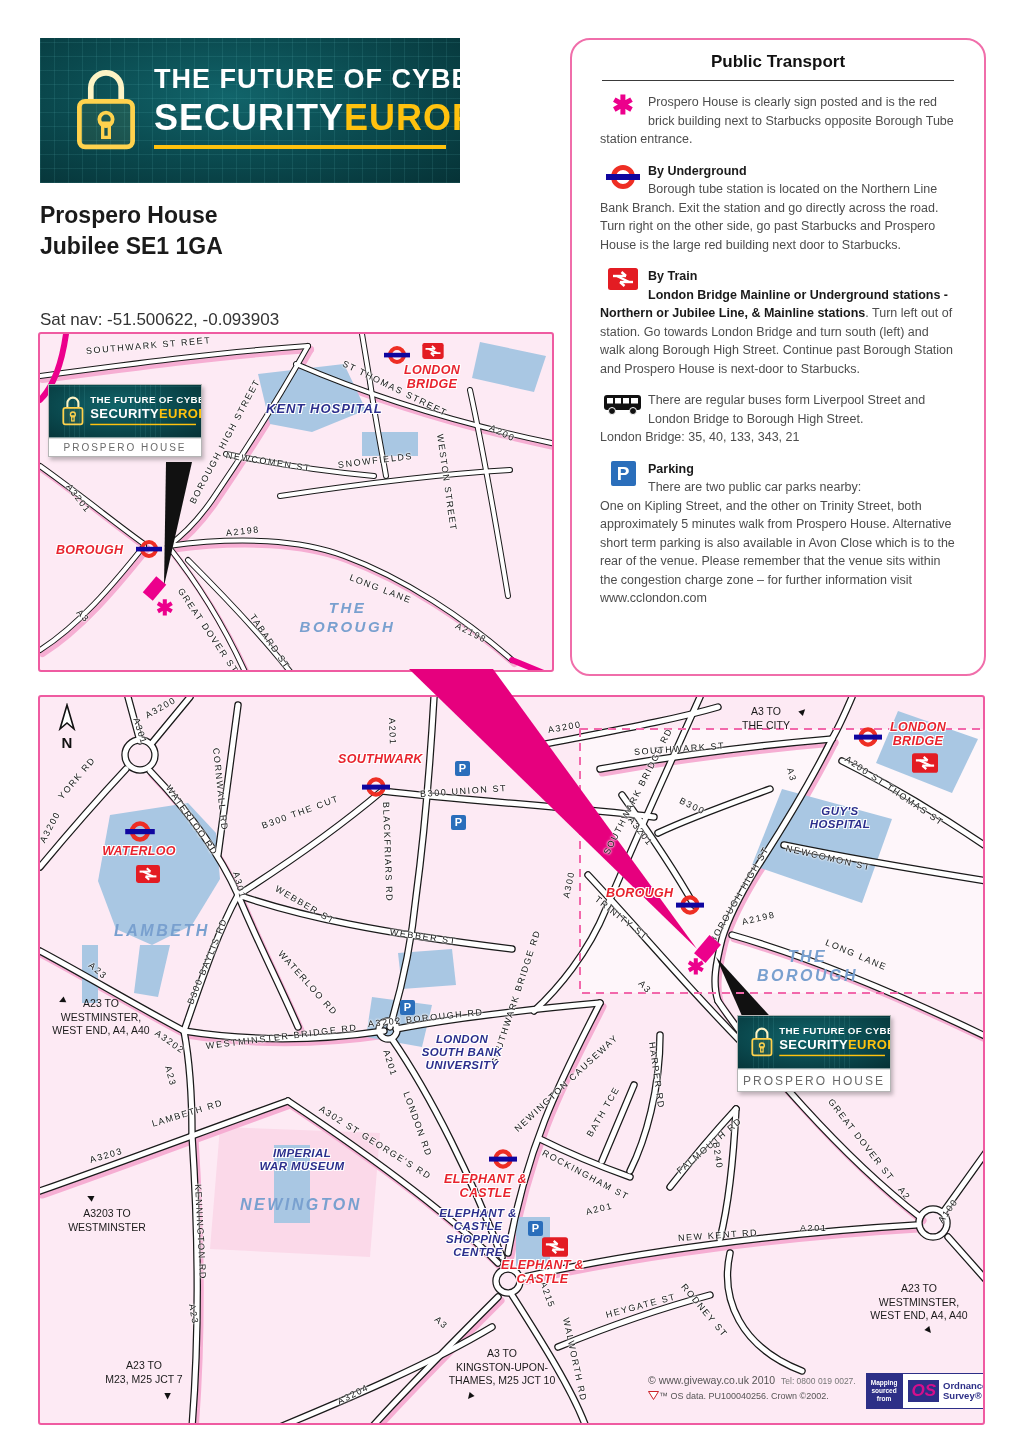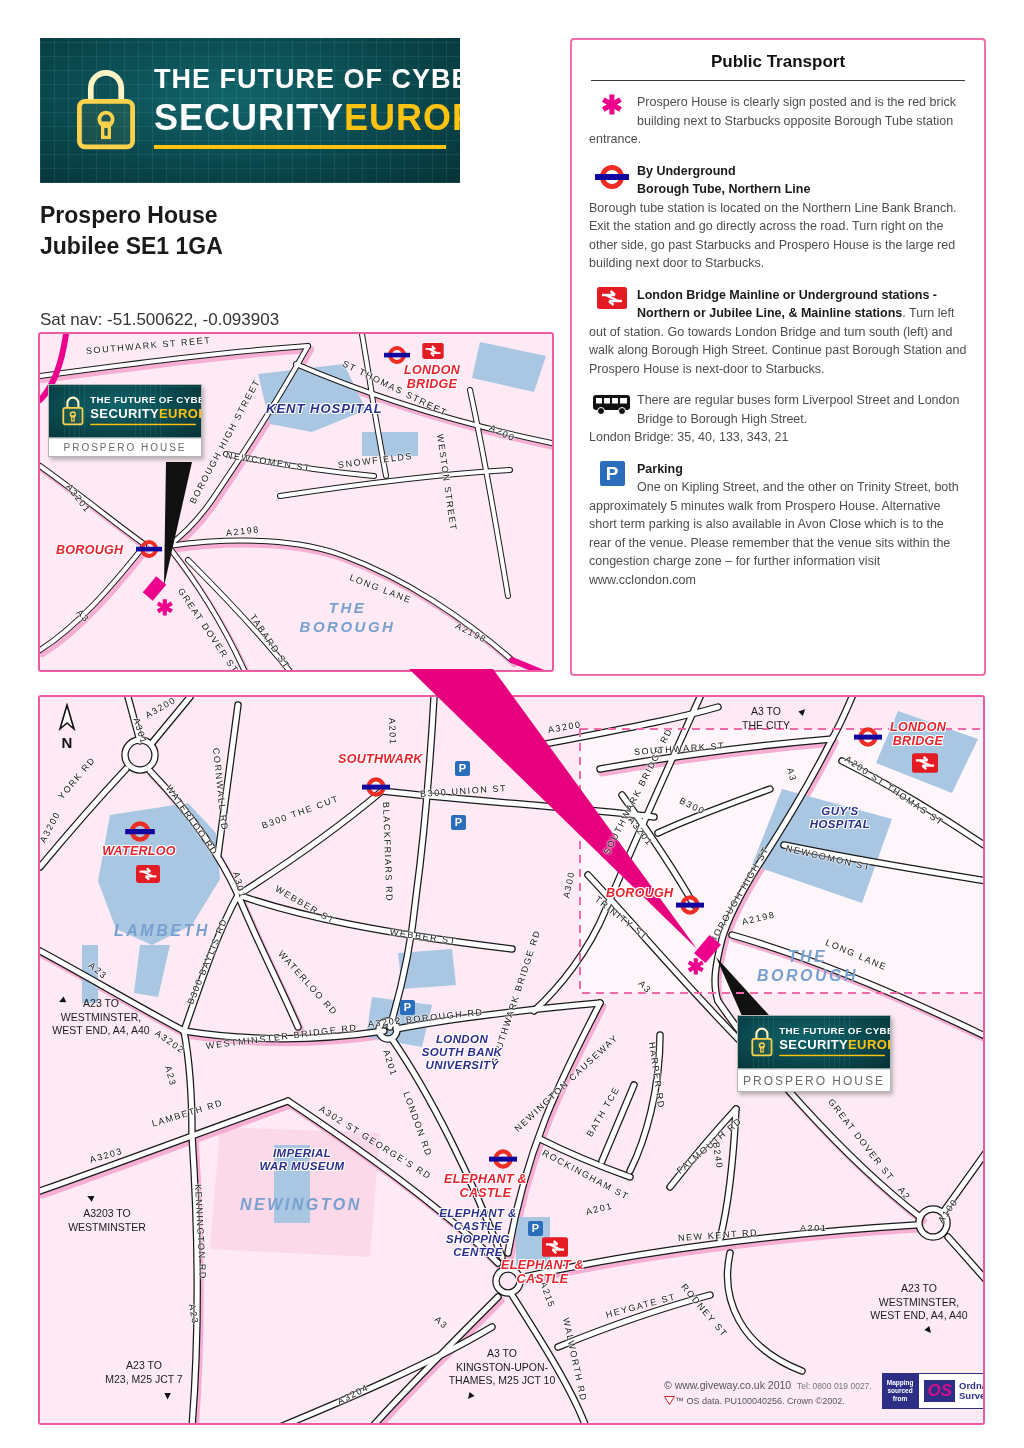--- a/index.html
+++ b/index.html
@@ -21,21 +21,21 @@
   .mini-wrap{position:absolute;z-index:12;background:#fff;border:1px solid #b5b5b5;box-shadow:2px 3px 4px rgba(0,0,0,.25);}
   .mini-clip{width:152px;height:53px;overflow:hidden;}
   .mini-clip .logo-face{transform:scale(0.362);transform-origin:0 0;}
   .card-bar{background:#fff;text-align:center;color:#6a6a6a;letter-spacing:2px;font-size:12px;padding:4px 0 3px 0;border-top:1px solid #ddd;}
 
   
   .addr{position:absolute;left:40px;top:200px;font-size:23px;font-weight:bold;color:#1a1a1a;line-height:31px;}
   .satnav{position:absolute;left:40px;top:310px;font-size:17px;color:#333;}
 
   
-  #panel{position:absolute;left:570px;top:38px;width:416px;height:638px;border:2px solid #f06eaa;border-radius:4px;background:#fff;box-sizing:border-box;padding:10px 17px;overflow:hidden;}
+  #panel{position:absolute;left:570px;top:38px;width:416px;height:638px;border:2px solid #f06eaa;border-radius:20px;background:#fff;box-sizing:border-box;padding:10px 28px;overflow:hidden;}
   .p-title{text-align:center;font-size:17px;font-weight:bold;color:#111;margin:2px 0 8px 0;}
   .p-rule{border:none;border-top:1.5px solid #3a3a3a;margin:0 2px 12px 2px;}
   .sec{overflow:hidden;margin-bottom:13px;font-size:12.5px;color:#4d4d4d;line-height:18.5px;}
   .sec .ic{float:left;width:42px;margin:1px 4px 2px 2px;text-align:center;}
   .sec .h{font-weight:bold;color:#1a1a1a;}
   .ast{color:#ec008c;font-weight:bold;}
   .ast.lg{font-size:26px;line-height:22px;}
   .pico{display:inline-block;background:#2a6ebb;color:#fff;font-weight:bold;text-align:center;border-radius:2px;}
   .pico.lg{width:25px;height:25px;font-size:19px;line-height:25px;}
   .pico.sm{position:absolute;width:15px;height:15px;font-size:11px;line-height:15px;z-index:10;}
@@ -54,21 +54,21 @@
   .dir{font-size:10.5px;color:#1a1a1a;white-space:pre-line;text-align:center;line-height:13.5px;z-index:10;position:absolute;}
   .arrow{position:absolute;z-index:10;font-size:11px;color:#111;}
   .roundel,.railic{position:absolute;z-index:10;}
   .diamond{position:absolute;z-index:11;background:#ec008c;}
   .astmark{position:absolute;z-index:11;color:#ec008c;font-weight:bold;font-size:21px;}
   #beam{position:absolute;left:0;top:0;z-index:5;pointer-events:none;}
   .north{position:absolute;left:16px;top:6px;z-index:10;text-align:center;}
   .north .n{font-weight:bold;font-size:15px;color:#111;line-height:12px;}
 
   
-  #attr{position:absolute;left:624px;top:676px;width:332px;z-index:10;display:flex;align-items:flex-end;gap:10px;}
+  #attr{position:absolute;left:608px;top:676px;width:332px;z-index:10;display:flex;align-items:flex-start;gap:10px;}
   .attr-text{font-size:10.5px;color:#555;line-height:15px;white-space:nowrap;}
   .attr-text .tel{font-size:8.5px;color:#777;}
   .attr-text .l2{font-size:9px;}
   .osbox{display:flex;height:36px;}
   .os-navy{background:#2d2f87;color:#fff;font-size:6.5px;font-weight:bold;line-height:8px;display:flex;align-items:center;text-align:center;padding:0 5px;white-space:pre-line;}
   .os-white{background:#fff;border:1px solid #2d2f87;display:flex;align-items:center;padding:0 5px;gap:4px;}
   .os-os{color:#d40f8c;font-weight:bold;font-style:italic;font-size:17px;background:#2d2f87;padding:1px 3px;}
   .os-name{color:#2d2f87;font-weight:bold;font-size:9.5px;line-height:10px;white-space:pre-line;}
 </style>
 </head>
@@ -106,56 +106,57 @@
       <span>Prospero House is clearly sign posted and is the red brick building next to Starbucks opposite Borough Tube station entrance.</span>
     </div>
     <div class="sec">
       <span class="ic">
         <svg width="34" height="28" viewBox="0 0 34 28">
           <circle cx="17" cy="14" r="9.5" fill="none" stroke="#ee2e24" stroke-width="5"></circle>
           <rect x="0" y="11" width="34" height="6" fill="#10069f"></rect>
         </svg>
       </span>
       <div class="h">By Underground</div>
-      <div class="h">Borough Tube, Northern Line</div>
       <span>Borough tube station is located on the Northern Line Bank Branch. Exit the station and go directly across the road. Turn right on the other side, go past Starbucks and Prospero House is the large red building next door to Starbucks.</span>
     </div>
     <div class="sec">
       <span class="ic">
         <svg width="30" height="22" viewBox="0 0 30 22">
           <rect width="30" height="22" rx="2.5" fill="#e31c23"></rect>
           <g stroke="#fff" stroke-width="2.4" fill="none">
             <path d="M5 8 h13"></path>
               <path d="M18 8 l-4.5 -4"></path>
             <path d="M25 14 h-13"></path>
               <path d="M12 14 l4.5 4"></path>
             <path d="M9 8 l12 6"></path>
           </g>
         </svg>
       </span>
+      <div class="h">By Train</div>
       <span class="h">London Bridge Mainline or Underground stations - Northern or Jubilee Line, &amp; Mainline stations</span><span>. Turn left out of station. Go towards London Bridge and turn south (left) and walk along Borough High Street. Continue past Borough Station and Prospero House is next-door to Starbucks.</span>
     </div>
     <div class="sec">
       <span class="ic">
         <svg width="40" height="24" viewBox="0 0 40 24">
           <rect x="1" y="3" width="37" height="15" rx="3" fill="#111"></rect>
           <rect x="4" y="6" width="6" height="5.5" fill="#fff"></rect>
           <rect x="12" y="6" width="6" height="5.5" fill="#fff"></rect>
           <rect x="20" y="6" width="6" height="5.5" fill="#fff"></rect>
           <rect x="28" y="6" width="7" height="5.5" fill="#fff"></rect>
           <circle cx="9" cy="19" r="3.5" fill="#111" stroke="#fff" stroke-width="1"></circle>
           <circle cx="30" cy="19" r="3.5" fill="#111" stroke="#fff" stroke-width="1"></circle>
         </svg>
       </span>
       <span>There are regular buses form Liverpool Street and London Bridge to Borough High Street.</span>
       <div>London Bridge: 35, 40, 133, 343, 21</div>
     </div>
     <div class="sec">
       <span class="ic"><span class="pico lg">P</span></span>
       <div class="h">Parking</div>
+      <div>There are two public car parks nearby:</div>
       <span>One on Kipling Street, and the other on Trinity Street, both approximately 5 minutes walk from Prospero House. Alternative short term parking is also available in Avon Close which is to the rear of the venue. Please remember that the venue sits within the congestion charge zone – for further information visit www.cclondon.com</span>
     </div>
   </div>
 
   <div id="smap" class="map">
     <svg width="516" height="340">
       <g stroke="#f6aed3" stroke-width="7" fill="none" transform="translate(2.5,3.5)" stroke-linecap="round">
         <path d="M0,42 C90,30 180,18 268,12"></path>
           <path d="M268,12 C240,62 202,122 172,166 C158,186 142,202 128,212"></path>
         <path d="M256,30 C330,62 420,90 516,110"></path>

